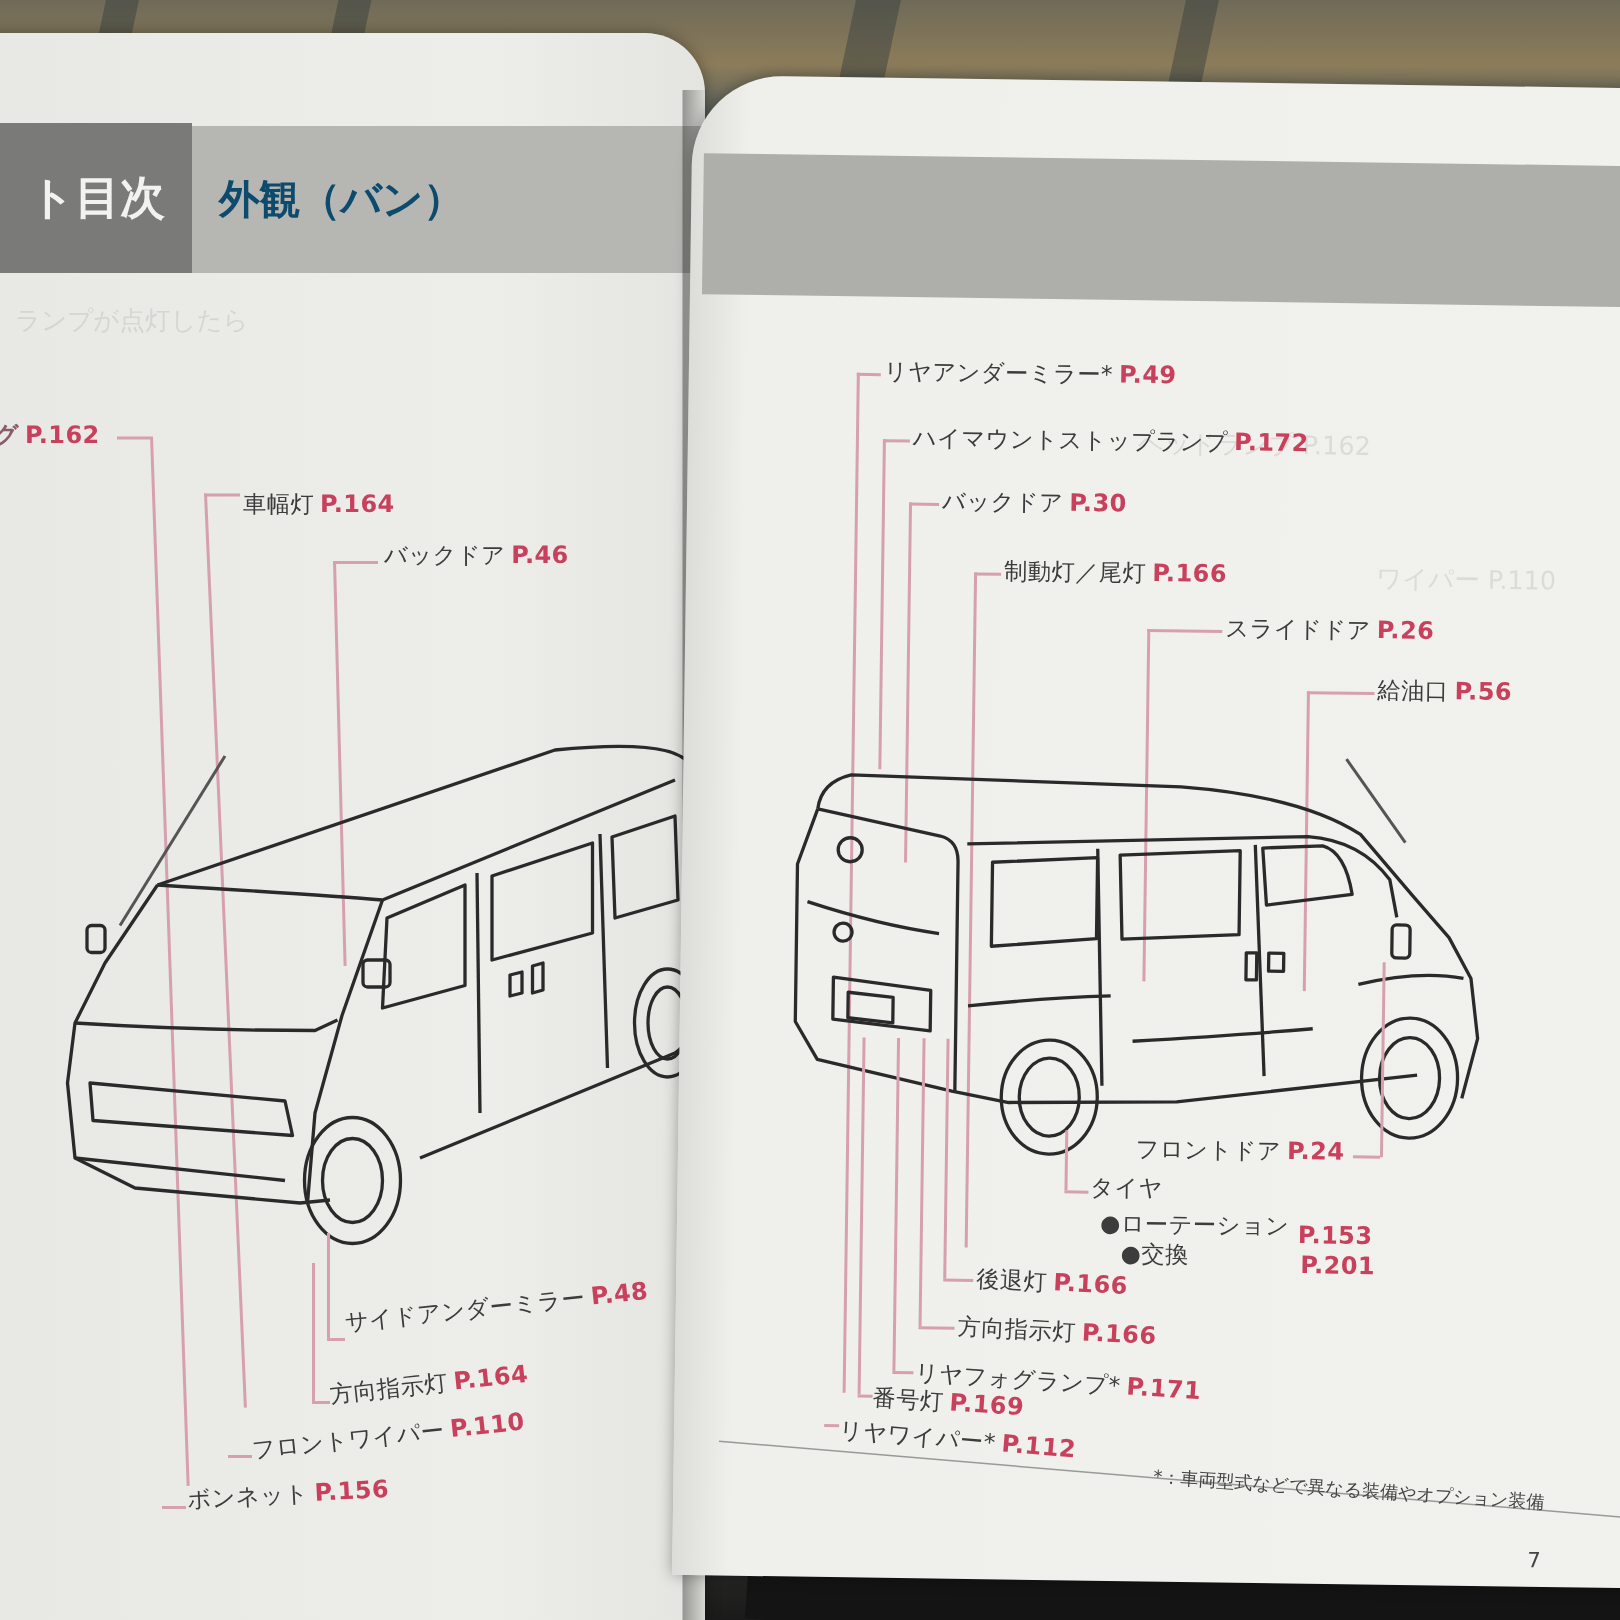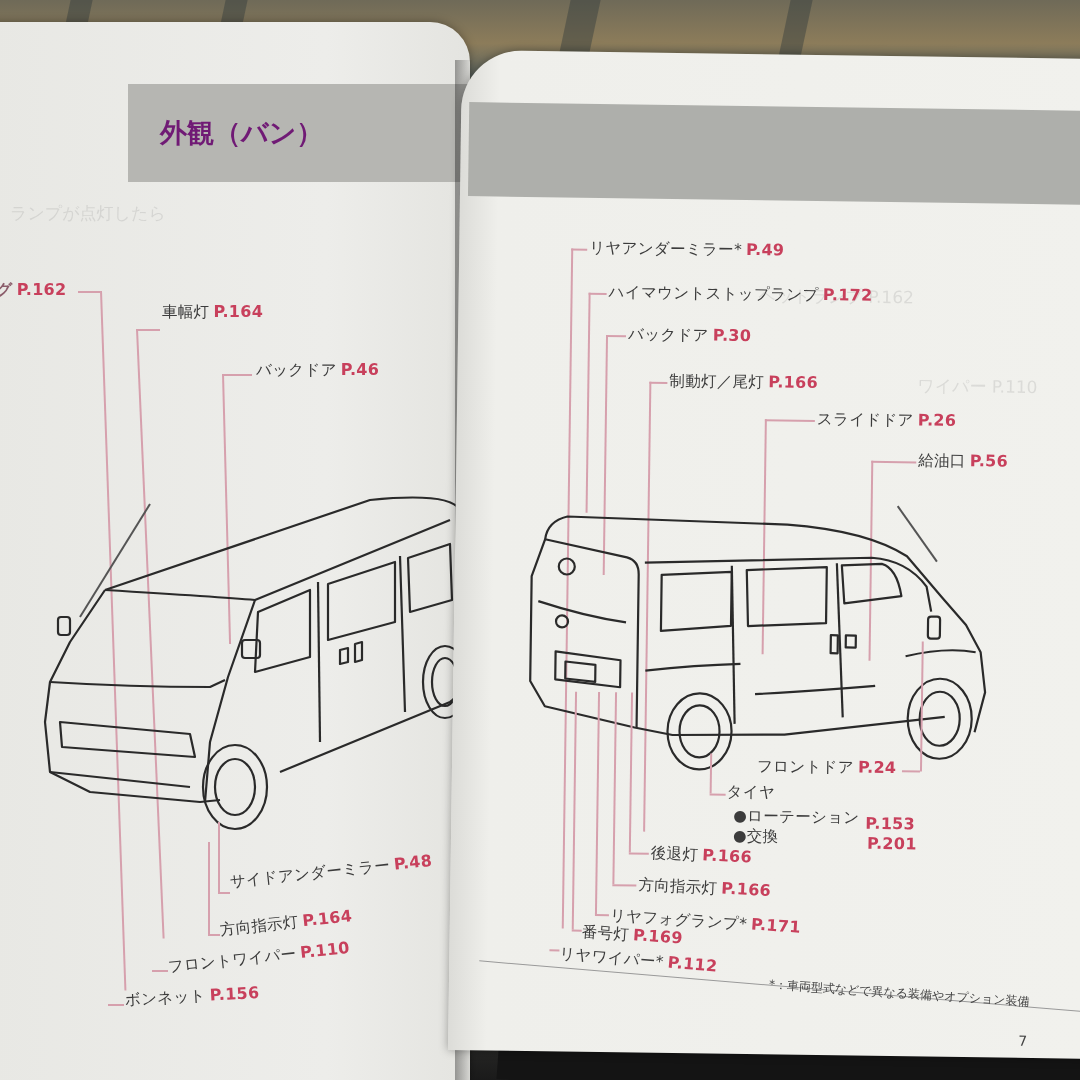--- a/index.html
+++ b/index.html
@@ -27,21 +27,21 @@
   .binding-shadow { position: absolute; left: 455px; top: 60px; width: 18px; height: 1020px; background: linear-gradient(90deg, rgba(0,0,0,.35), rgba(0,0,0,0)); }
   .under-black { position: absolute; left: 500px; top: 980px; width: 600px; height: 120px; background: #141414; transform: rotate(4deg); }
 
   
   .hdr-left-dark {
     position: absolute; left: 10px; top: 60px; width: 128px; height: 100px; background: #7a7a78;
     color: #f2f2f2; font-weight: bold; font-size: 30px; display: flex; align-items: center; justify-content: flex-end; padding-right: 18px; box-sizing: border-box;
   }
   .hdr-left-light {
     position: absolute; left: 138px; top: 62px; width: 340px; height: 98px; background: #b6b6b2;
-    color: #701a75; font-weight: bold; font-size: 27px; display: flex; align-items: center; padding-left: 32px; box-sizing: border-box;
+    color: #0c4a6e; font-weight: bold; font-size: 27px; display: flex; align-items: center; padding-left: 18px; box-sizing: border-box;
   }
   .hdr-right {
     position: absolute; left: 8px; top: 52px; width: 640px; height: 94px; background: #aeafab;
   }
   .ghost { position: absolute; color: rgba(120,120,120,.18); font-size: 17px; white-space: nowrap; }
 
   
   .label {
     position: absolute; white-space: nowrap; font-size: 15.5px; color: #3c3c3c; letter-spacing: .3px;
   }
@@ -56,32 +56,33 @@
 </head>
 <body>
 
 <div class="bg-stripe" style="left:60px"></div>
 <div class="bg-stripe" style="left:215px"></div>
 <div class="bg-stripe" style="left:560px;width:30px"></div>
 <div class="bg-stripe" style="left:780px"></div>
 <div class="under-black"></div>
 
 <div class="page left">
+  <div class="hdr-left-dark">ト目次</div>
   <div class="hdr-left-light">外観（バン）</div>
 
   <div class="ghost" style="left:20px;top:180px">ランプが点灯したら</div>
   <div class="ghost" style="left:20px;top:330px">　　  　</div>
 
   <div class="label" style="left:2px;top:258px">
     <span class="pg" style="color:#8a5c6a">グ</span><span class="pg">P.162</span>
   </div>
   <div class="lead h" style="left:88px;top:269px;width:22px"></div>
   <div class="lead v" style="left:110px;top:269px;height:700px;transform:rotate(-2deg);transform-origin:top"></div>
 
-  <div class="label" style="left:172px;top:280px">
+  <div class="label" style="left:172px;top:304px">
     <span>車幅灯</span><span class="pg">P.164</span>
   </div>
   <div class="lead h" style="left:146px;top:307px;width:24px"></div>
   <div class="lead v" style="left:146px;top:307px;height:610px;transform:rotate(-2.5deg);transform-origin:top"></div>
 
   <div class="label" style="left:266px;top:338px">
     <span>バックドア</span><span class="pg">P.46</span>
   </div>
   <div class="lead h" style="left:232px;top:352px;width:30px"></div>
   <div class="lead v" style="left:232px;top:352px;height:270px;transform:rotate(-1.5deg);transform-origin:top"></div>
@@ -216,21 +217,21 @@
   <div class="lead v" style="left:468px;top:585px;height:130px"></div>
 
   <div class="label" style="left:275px;top:728px">
     <span>タイヤ</span>
   </div>
   <div class="lead v" style="left:258px;top:700px;height:40px"></div>
   <div class="lead h" style="left:258px;top:740px;width:16px"></div>
   <div class="label" style="left:282px;top:752px">
     <span>●ローテーション</span>
   </div>
-  <div class="label" style="left:282px;top:772px">
+  <div class="label" style="left:296px;top:772px">
     <span>●交換</span>
   </div>
   <div class="label" style="left:410px;top:758px">
     <span class="pg">P.153</span>
   </div>
   <div class="label" style="left:412px;top:778px">
     <span class="pg">P.201</span>
   </div>
 
   <div class="label" style="left:200px;top:790px;transform:rotate(2deg);transform-origin:left">

